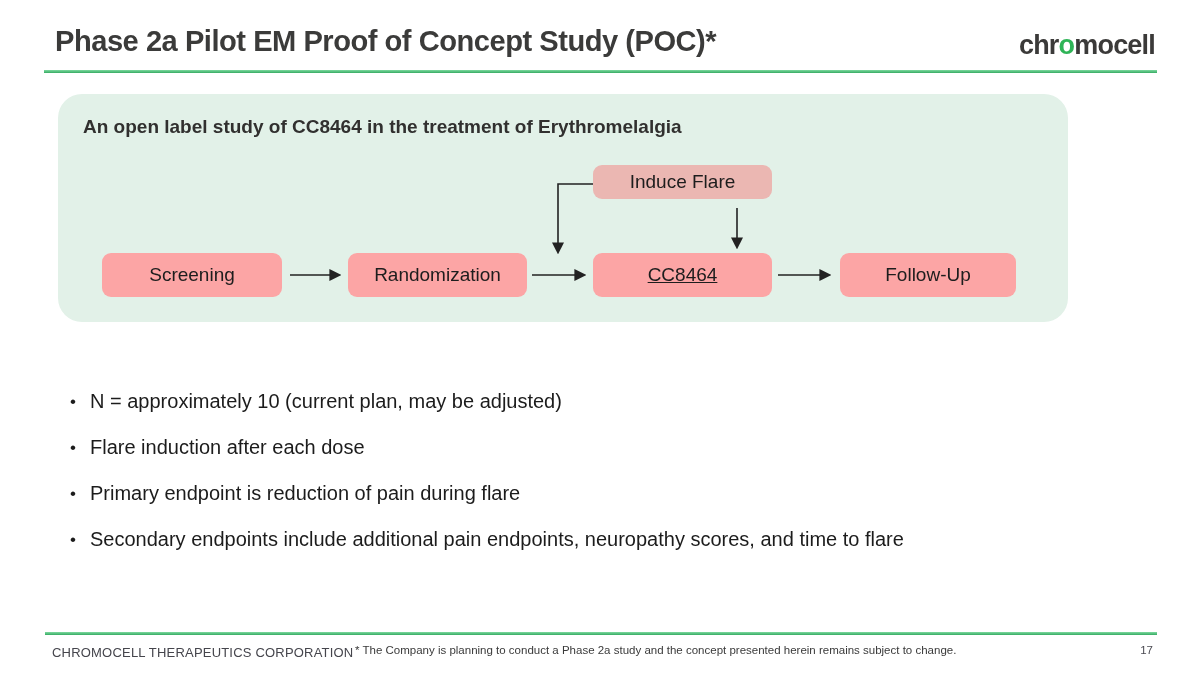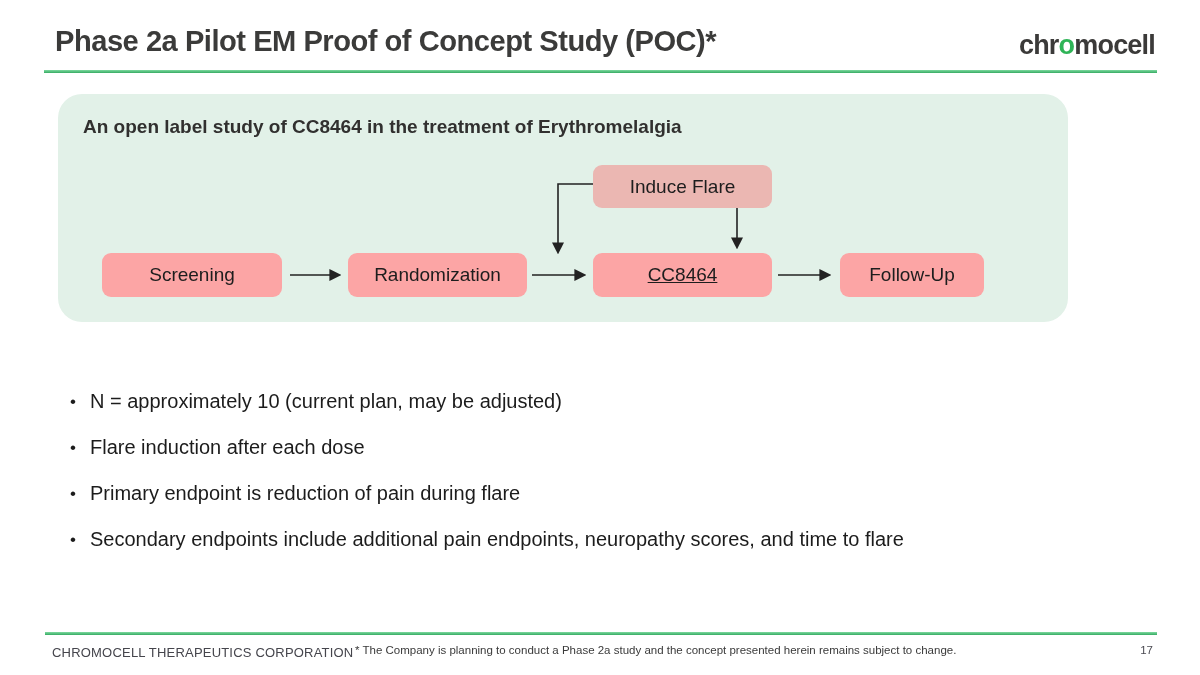--- a/index.html
+++ b/index.html
@@ -30,28 +30,28 @@
   .panel-heading{
     position:absolute;left:25px;top:22px;font-size:19px;font-weight:bold;
     color:#31302f;white-space:nowrap;
   }
   .flow-box{
     position:absolute;height:44px;border-radius:9px;display:flex;
     align-items:center;justify-content:center;font-size:19px;color:#1d1d1d;
     background:#fca5a5;
   }
   .flare-box{
-    position:absolute;left:535px;top:71px;width:179px;height:43px;
+    position:absolute;left:535px;top:71px;width:179px;height:34px;
     border-radius:9px;display:flex;align-items:center;justify-content:center;
     font-size:19px;color:#1d1d1d;background:#ebb7b2;
   }
   .box-screening{left:44px;top:159px;width:180px;}
   .box-randomization{left:290px;top:159px;width:179px;}
   .box-cc8464{left:535px;top:159px;width:179px;text-decoration:underline;}
-  .box-followup{left:782px;top:159px;width:144px;}
+  .box-followup{left:782px;top:159px;width:176px;}
   .arrows{position:absolute;left:0;top:0;pointer-events:none;}
   
   .bullets{
     position:absolute;left:70px;top:388px;margin:0;padding:0;list-style:none;
   }
   .bullets li{
     display:flex;align-items:flex-start;height:28px;margin-bottom:18px;
     font-size:20px;color:#1c1c1c;white-space:nowrap;
   }
   .bullets .dot{width:20px;font-size:17px;line-height:28px;color:#1c1c1c;}

